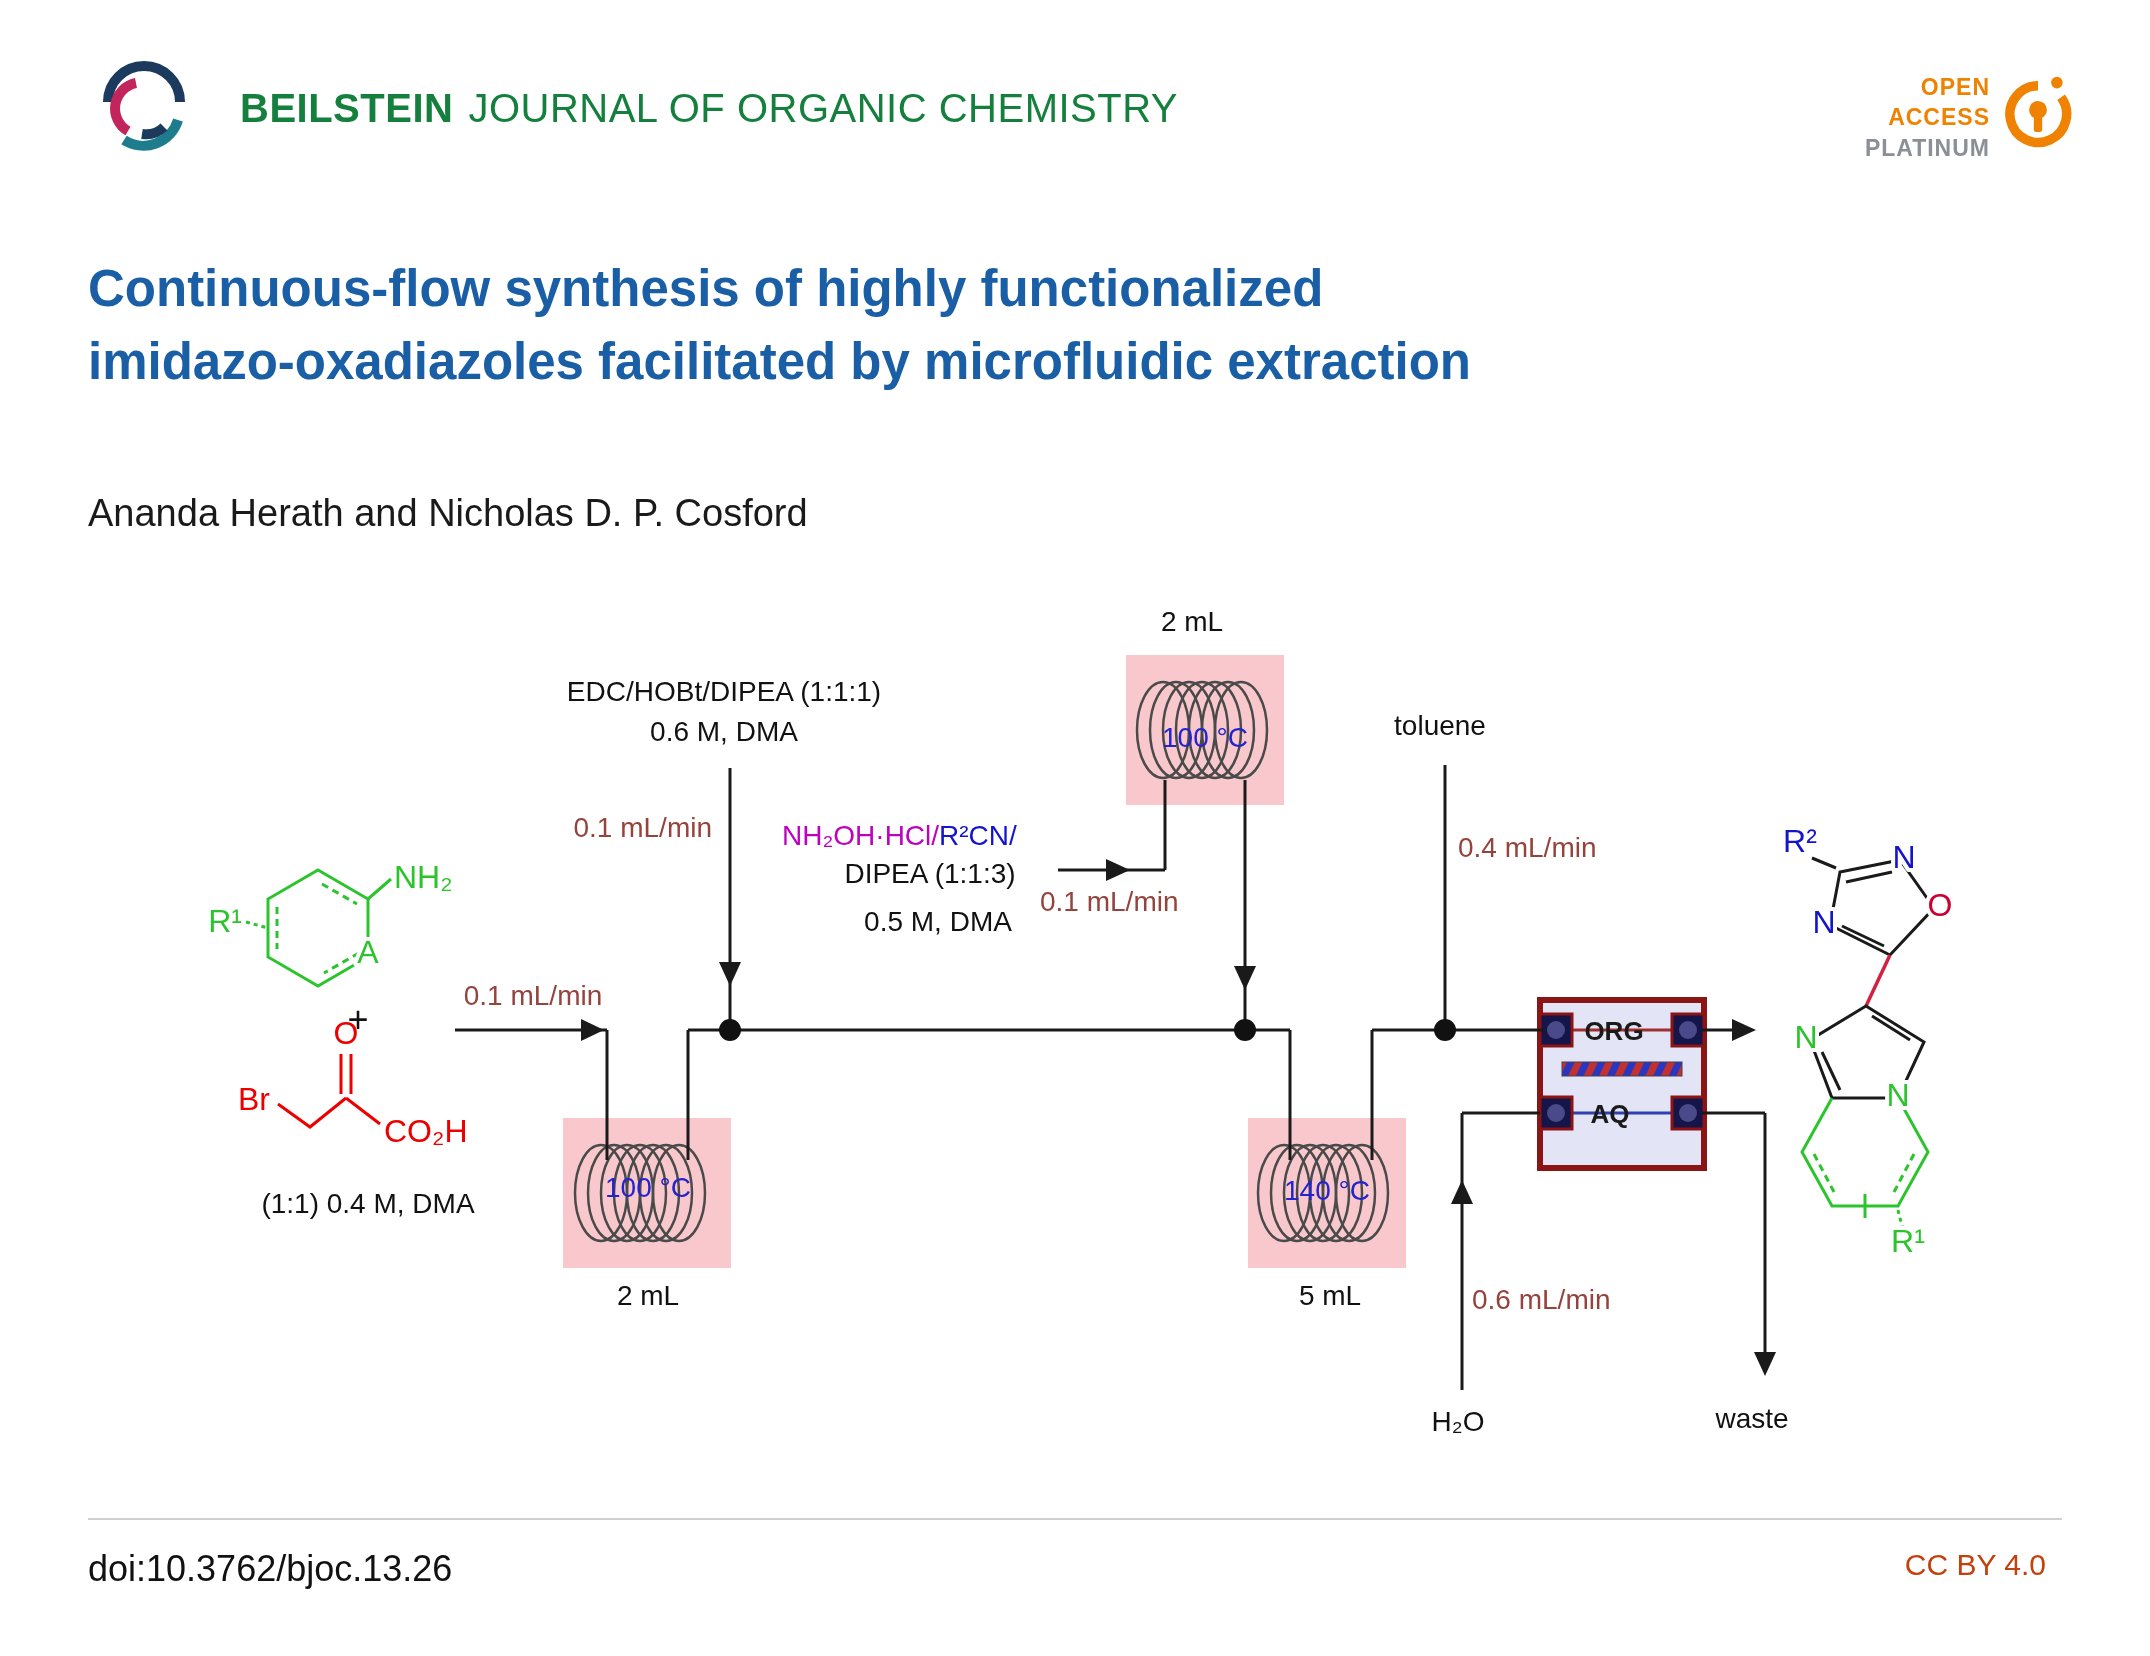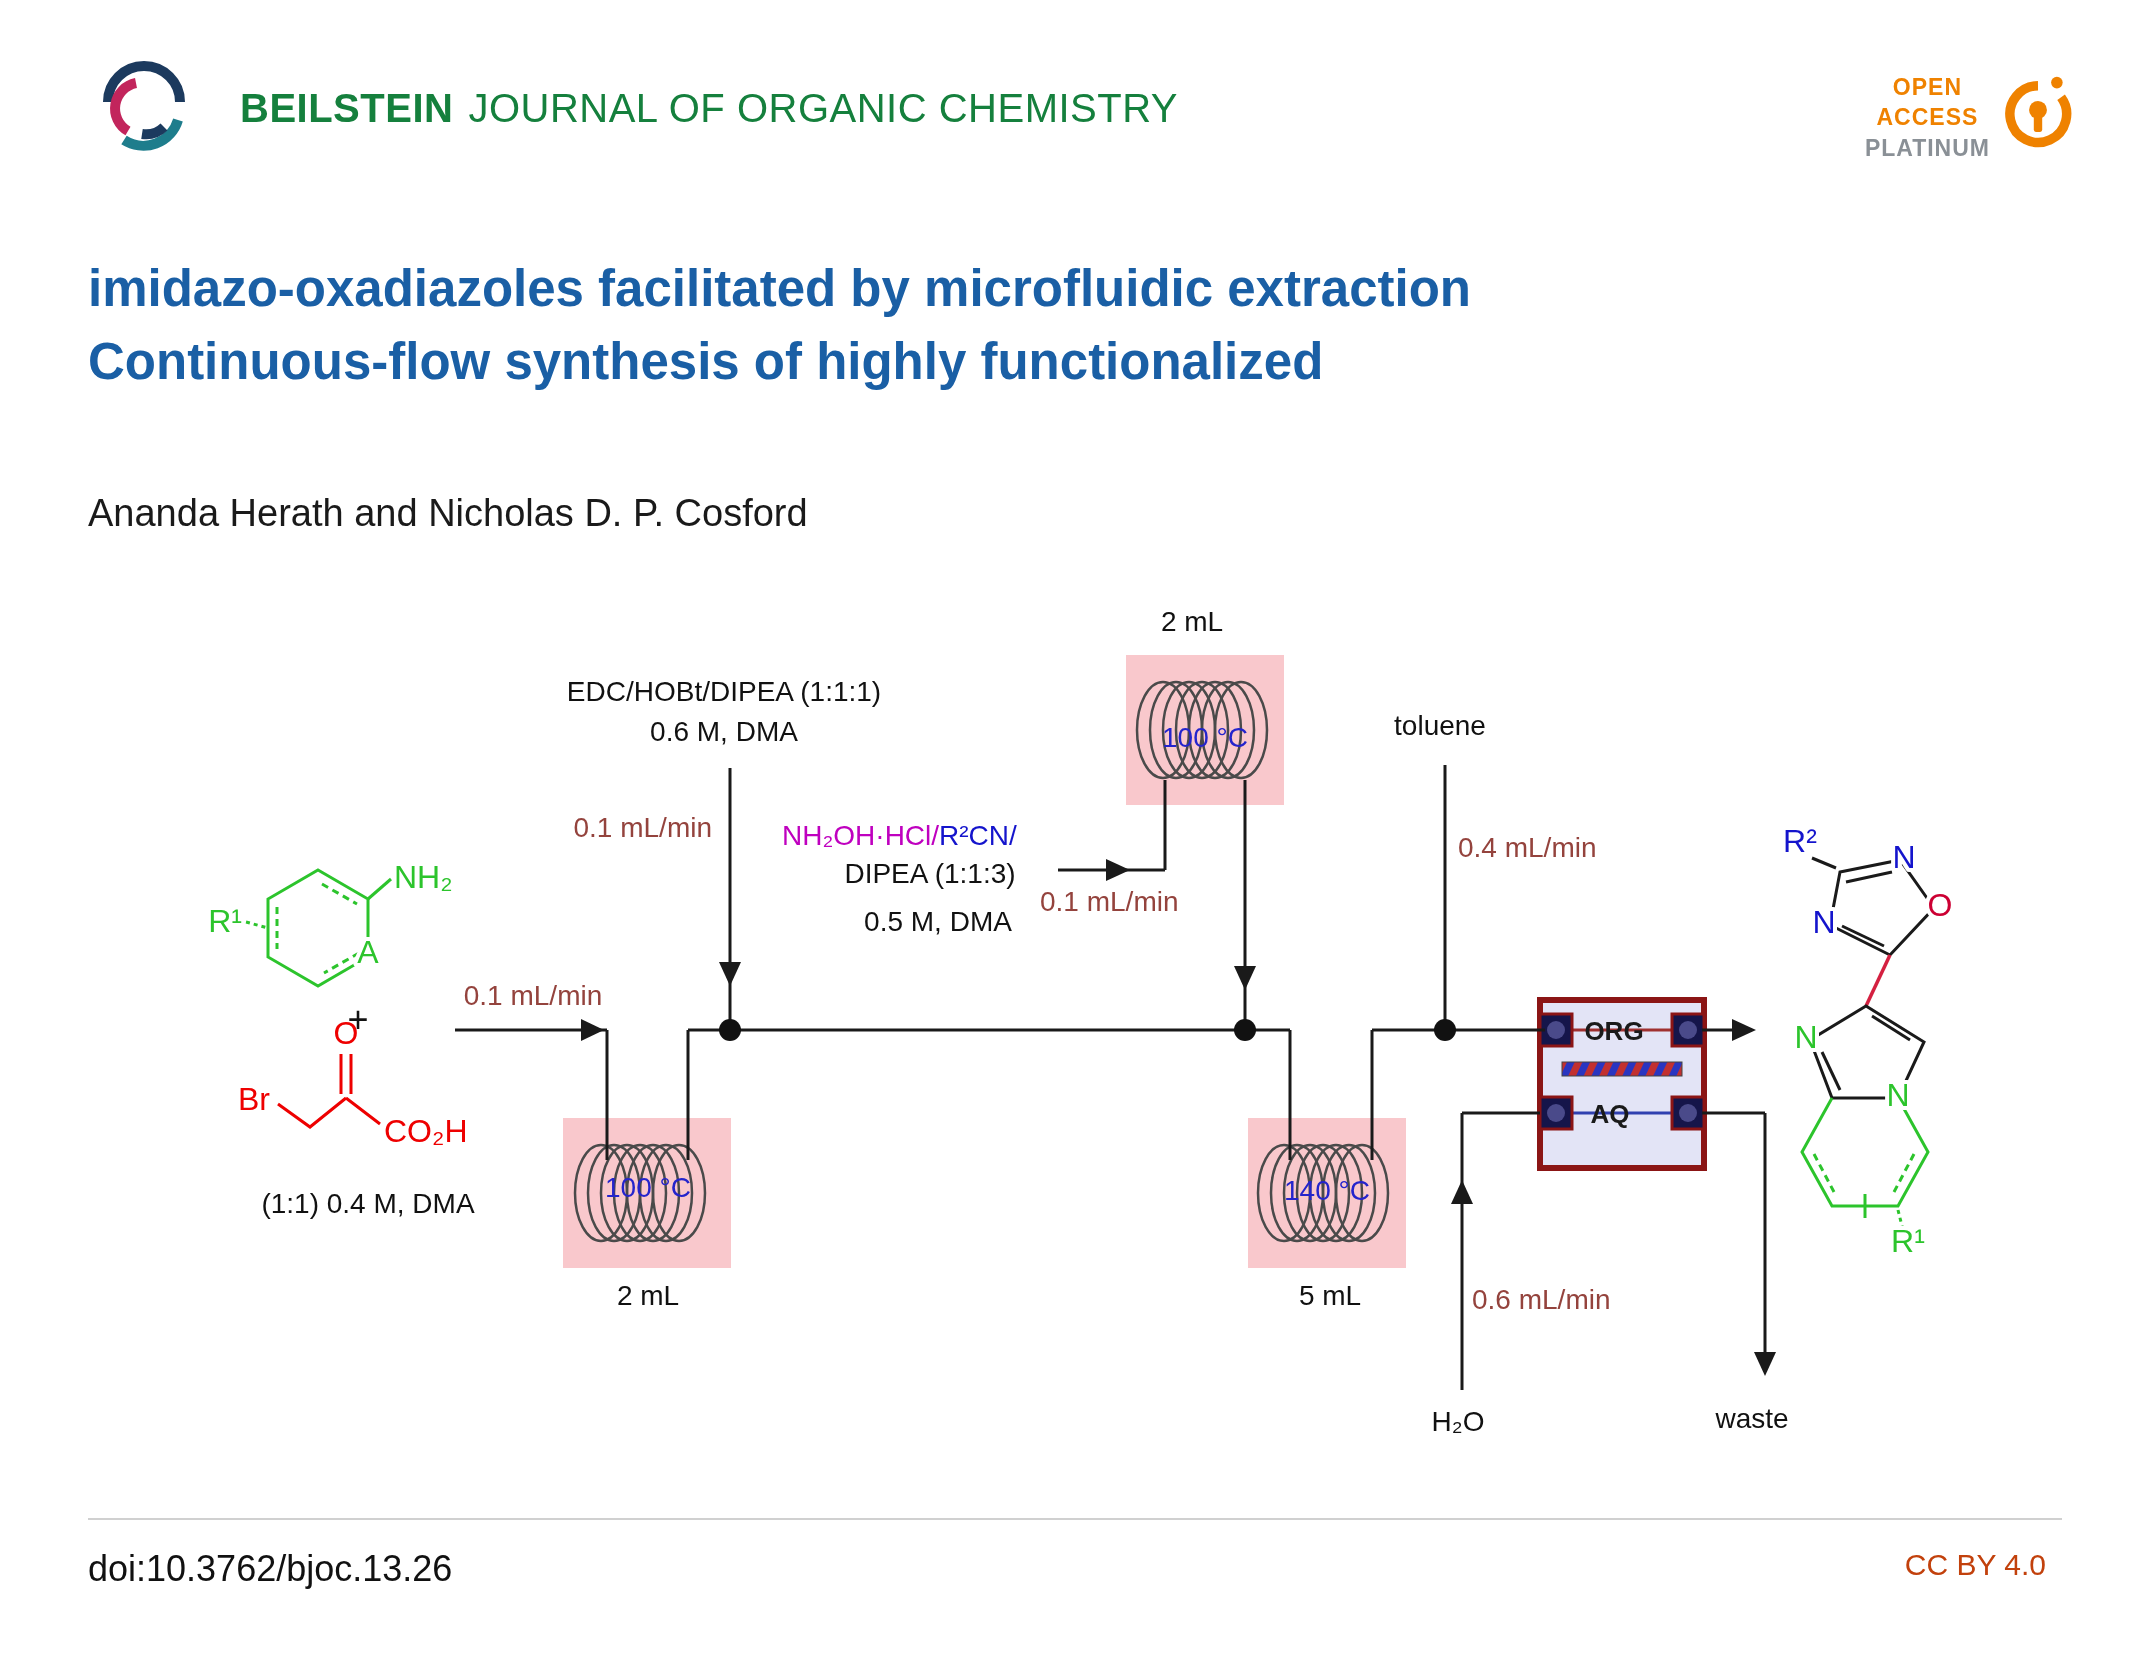--- a/index.html
+++ b/index.html
@@ -6,21 +6,21 @@
   html,body{background:#fff}
   body{width:2150px;height:1656px;position:relative;overflow:hidden;
        font-family:"Liberation Sans","DejaVu Sans",sans-serif;color:#111}
   .page{position:absolute;inset:0;background:#fff}
 
   .logo{position:absolute;left:84px;top:50px;width:135px;height:120px}
   .journal-name{position:absolute;left:240px;top:86px;font-size:40px;color:#15803d;white-space:nowrap}
   .journal-name b{font-weight:700;letter-spacing:.5px}
   .journal-name span{margin-left:15px;font-weight:400;letter-spacing:.5px}
 
-  .oa{position:absolute;top:72px;right:160px;text-align:center;font-weight:700;
+  .oa{position:absolute;top:72px;right:160px;text-align:right;font-weight:700;
       font-size:23px;letter-spacing:1px;line-height:1.32;white-space:nowrap}
   .oa .orange{color:#ef8200}
   .oa .gray{color:#8a9096}
   .oa-icon{position:absolute;top:70px;right:70px;width:84px;height:84px}
 
   .title{position:absolute;left:88px;top:252px;color:#1a5fa5;font-size:51px;
          font-weight:700;line-height:1.44;white-space:nowrap}
   .authors{position:absolute;left:88px;top:492px;font-size:38px;color:#1a1a1a;white-space:nowrap}
 
   .lbl{position:absolute;white-space:nowrap;font-size:28px;color:#111;line-height:1.12}
@@ -72,22 +72,22 @@
   </div>
 
   <svg class="oa-icon" viewBox="0 0 80 80">
     <path d="M40,15 A27,27 0 1 0 62,26" stroke="#ef8200" stroke-width="9" fill="none"></path>
     <circle cx="58" cy="12" r="5.5" fill="#ef8200"></circle>
     <circle cx="40" cy="38" r="8.5" fill="#ef8200"></circle>
     <rect x="36" y="42" width="8" height="17" rx="2" fill="#ef8200"></rect>
   </svg>
 
   <h1 class="title">
+    <div>Continuous-flow synthesis of highly functionalized</div>
     <div>imidazo-oxadiazoles facilitated by microfluidic extraction</div>
-    <div>Continuous-flow synthesis of highly functionalized</div>
   </h1>
   <div class="authors">Ananda Herath and Nicholas D. P. Cosford</div>
 
   <svg class="scheme" viewBox="0 0 2150 1656">
     <defs>
       <pattern id="memb" width="14" height="14" patternUnits="userSpaceOnUse" patternTransform="rotate(25)">
         <rect width="7" height="14" fill="#c23030"></rect>
         <rect x="7" width="7" height="14" fill="#2a35c0"></rect>
       </pattern>
     </defs>

